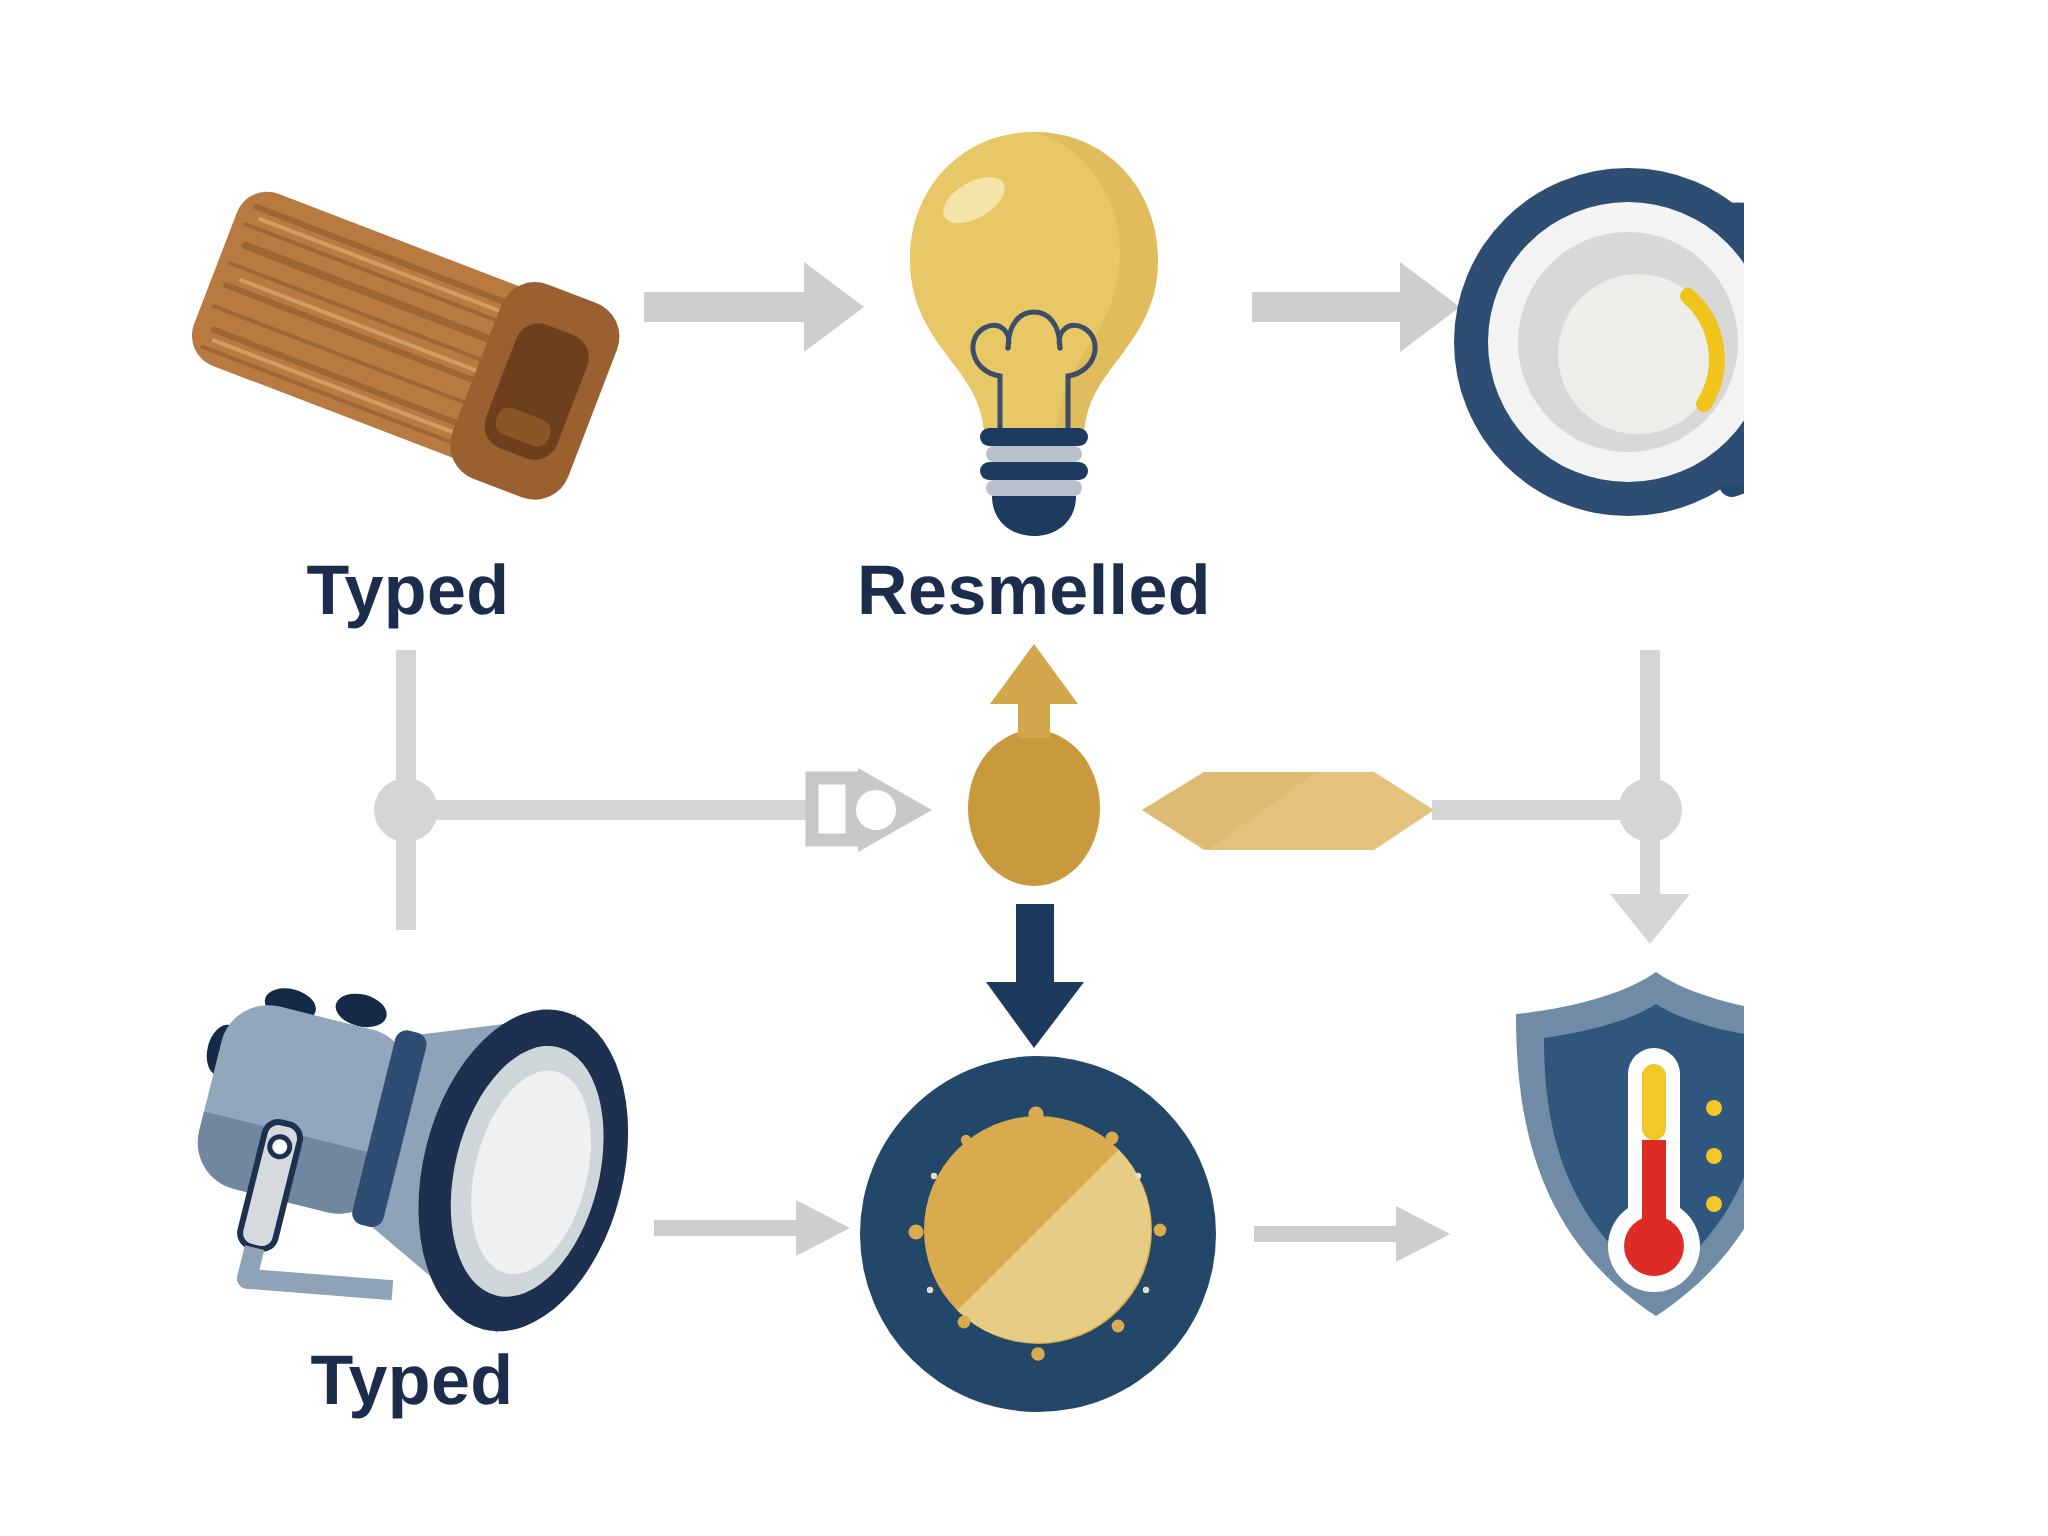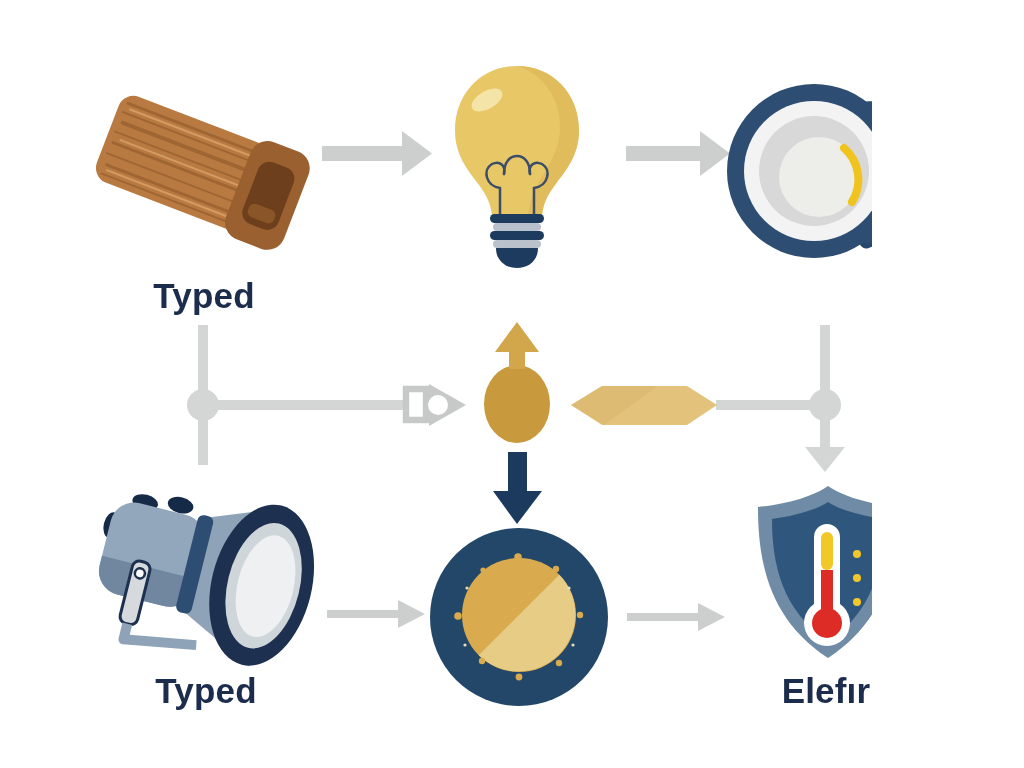--- a/index.html
+++ b/index.html
@@ -183,16 +183,16 @@
       <circle cx="83" cy="151" r="15" fill="#dd2c26"></circle>
       <g fill="#f2c728">
         <circle cx="113" cy="82" r="4"></circle>
         <circle cx="113" cy="106" r="4"></circle>
         <circle cx="113" cy="130" r="4"></circle>
       </g>
     </svg>
   </figure>
 
   <div class="label" style="left:204px;top:276px">Typed</div>
+  <div class="label" style="left:517px;top:276px">Resmelled</div>
   <div class="label" style="left:206px;top:671px">Typed</div>
-  <div class="label" style="left:826px;top:671px">Elefır</div>
 
 </div>
 
 </body></html>

